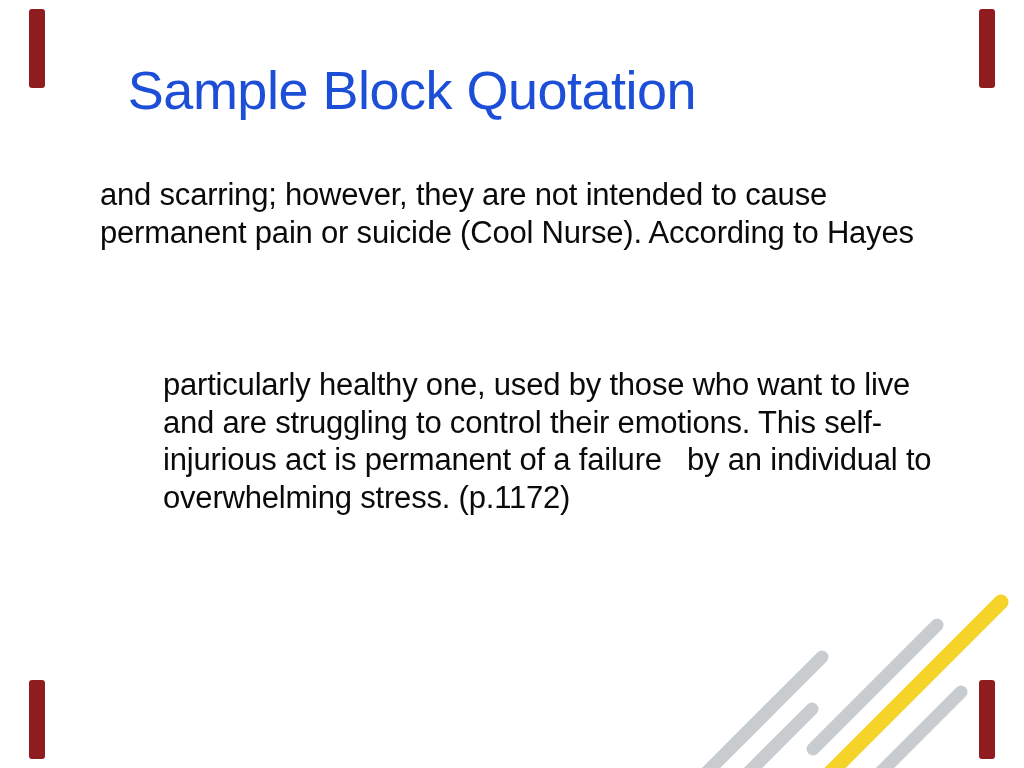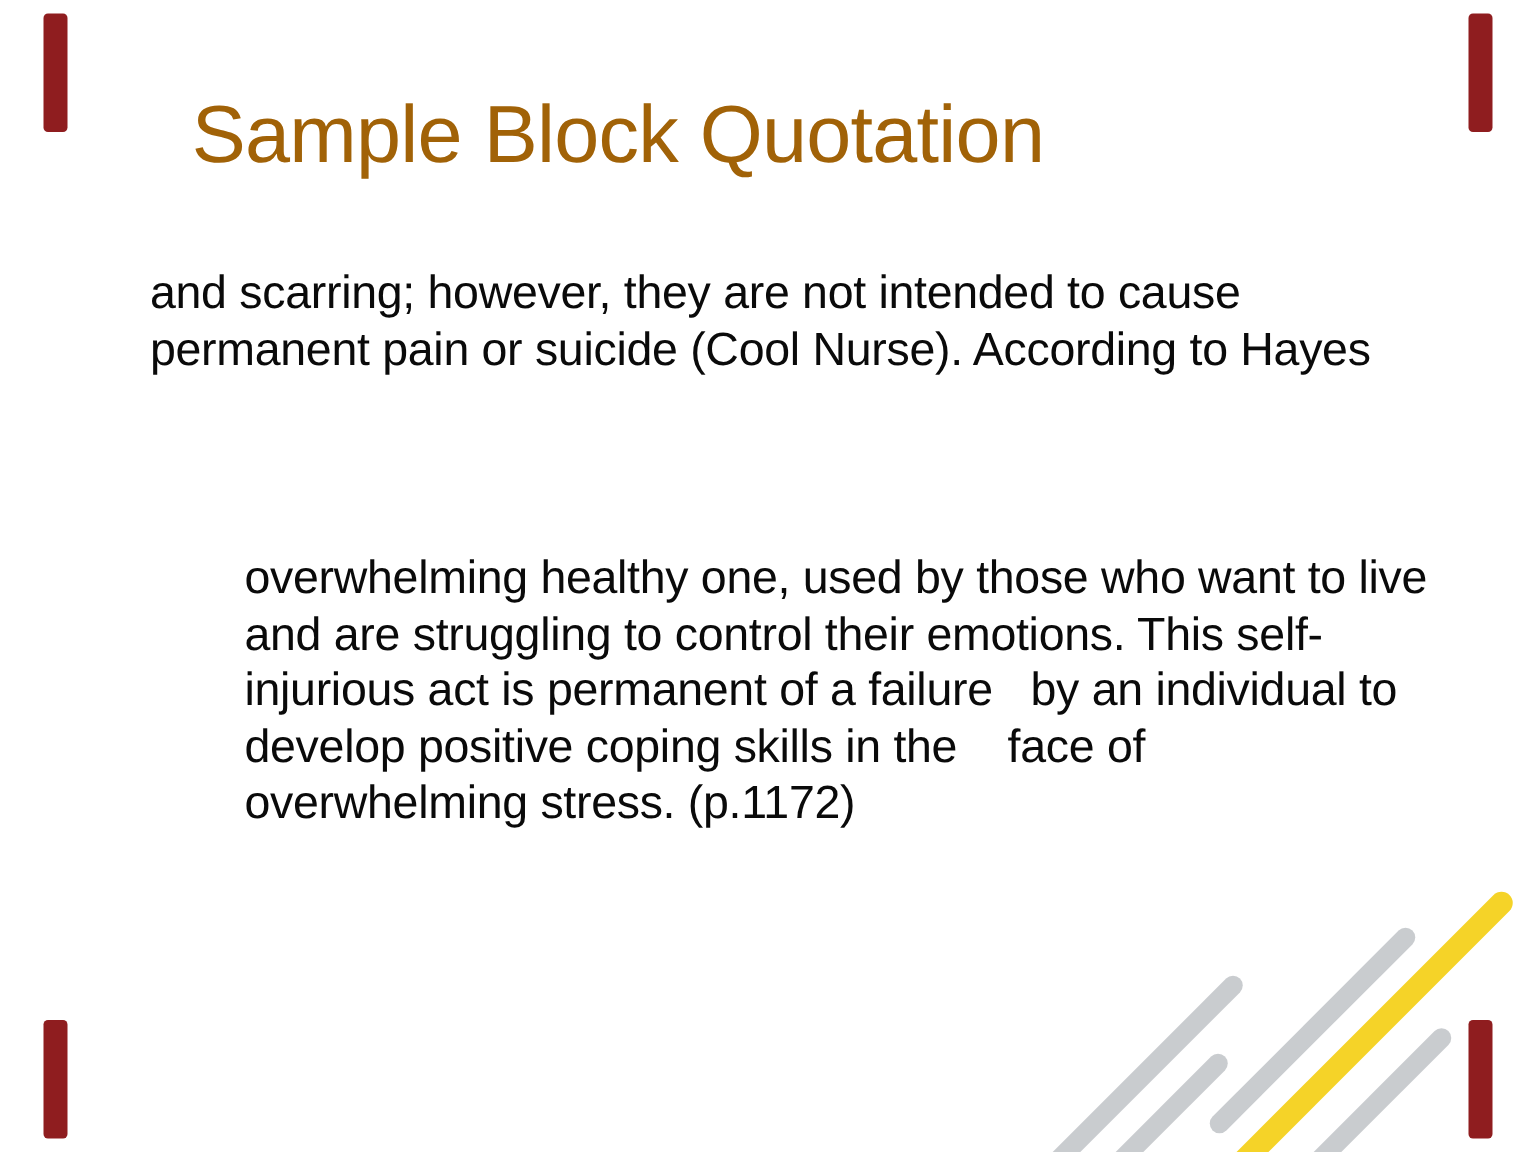--- a/index.html
+++ b/index.html
@@ -21,21 +21,21 @@
   }
   .slide-title {
     position: absolute;
     left: 0; top: 58px;
     width: 824px;
     text-align: center;
     font-size: 54px;
     font-weight: 400;
     line-height: 1.2;
     letter-spacing: -0.5px;
-    color: #a16207;
+    color: #1d4ed8;
   }
   .intro-block {
     position: absolute;
     left: 100px; top: 176px;
     width: 880px;
     font-size: 31px;
     line-height: 37.5px;
     letter-spacing: -0.2px;
   }
   .quote-block {
@@ -69,20 +69,19 @@
   </svg>
 
   <h1 class="slide-title">Sample Block Quotation</h1>
 
   <div class="intro-block">
     <div class="text-line">and scarring; however, they are not intended to cause</div>
     <div class="text-line">permanent pain or suicide (Cool Nurse). According to Hayes</div>
   </div>
 
   <div class="quote-block">
-    <div class="text-line">overwhelming healthy one, used by those who want to live</div>
+    <div class="text-line">particularly healthy one, used by those who want to live</div>
     <div class="text-line">and are struggling to control their emotions. This self-</div>
     <div class="text-line">injurious act is permanent of a failure   by an individual to</div>
-    <div class="text-line">develop positive coping skills in the    face of</div>
     <div class="text-line">overwhelming stress. (p.1172)</div>
   </div>
 
 </div>
 
 </body></html>

